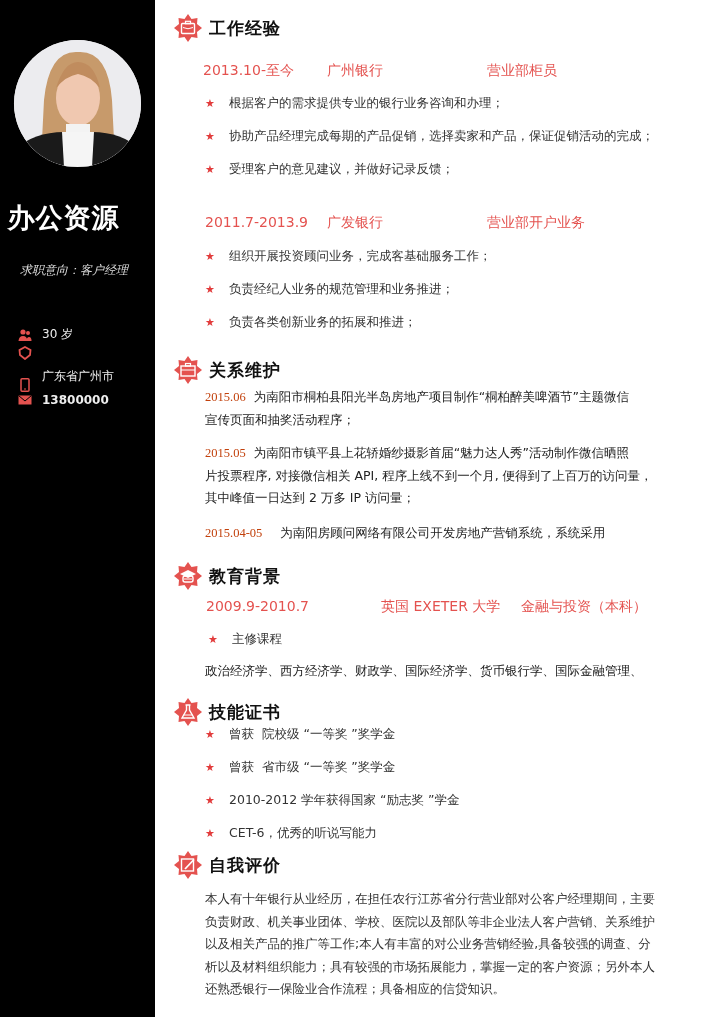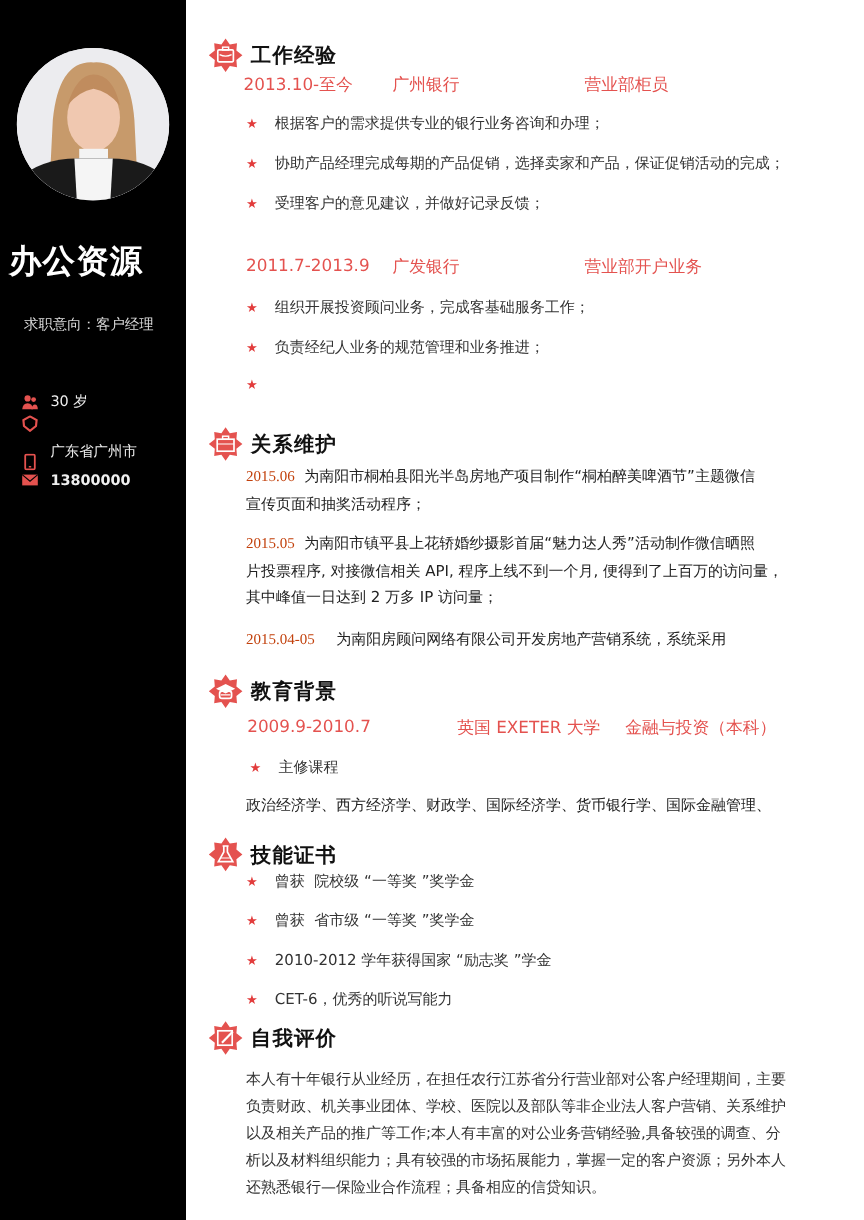--- a/index.html
+++ b/index.html
@@ -4,21 +4,21 @@
   <style>
     * { margin: 0; padding: 0; box-sizing: border-box; }
     html, body { width: 720px; height: 1017px; background: #fff; overflow: hidden; }
     body { font-family: "DejaVu Sans", "Liberation Sans", sans-serif; color: #222; position: relative; }
 
     .sidebar { position: absolute; left: 0; top: 0; width: 155px; height: 1017px; background: #000; color: #fff; }
     .avatar { position: absolute; left: 14px; top: 40px; width: 127px; height: 127px; border-radius: 50%; overflow: hidden; background: #e9e9ec; }
     .avatar svg { width: 100%; height: 100%; display: block; }
     .name { position: absolute; left: 0; width: 127px; top: 200px; text-align: center; font-size: 27px; font-weight: bold; letter-spacing: 1px; }
     .intent { position: absolute; left: 20px; top: 262px; font-size: 12px; color: #ddd; }
-    .intent span { display: inline; }
+    .intent span { display: inline; font-style: italic; }
     .info-row { position: absolute; left: 18px; display: flex; align-items: center; font-size: 12px; color: #eee; }
     .info-row .ic { width: 14px; height: 14px; margin-right: 10px; display: inline-block; }
     .info-row .ic svg { width: 14px; height: 14px; display: block; }
 
     .main { position: absolute; left: 155px; top: 0; width: 565px; height: 1017px; }
     .section-head { position: absolute; left: 18px; display: flex; align-items: center; }
     .badge { width: 30px; height: 30px; position: relative; margin-right: 6px; }
     .badge svg { width: 30px; height: 30px; display: block; }
     .section-title { font-size: 17px; font-weight: bold; color: #111; letter-spacing: 1px; }
     .meta-row { position: absolute; font-size: 14px; color: #e4524f; white-space: nowrap; }
@@ -80,21 +80,21 @@
           <rect x="0.5" y="2.5" width="13" height="9" fill="#e4524f"></rect>
           <path d="M0.5 2.5 L7 8 L13.5 2.5" fill="none" stroke="#000" stroke-width="1"></path>
         </svg>
     </span>
     <span>13800000</span>
   </div>
 </div>
 
 <div class="main">
 
-  <div class="section-head" style="top:31px;justify-content:space-between;">
+  <div class="section-head" style="top:13px;justify-content:space-between;">
     <span class="badge">
       <svg viewBox="0 0 30 30">
           <polygon points="15,1 18.5,6 24.5,5 24,11 29,15 24,19 24.5,25 18.5,24 15,29 11.5,24 5.5,25 6,19 1,15 6,11 5.5,5 11.5,6" fill="#e4524f"></polygon>
           <rect x="8.5" y="10.5" width="13" height="10" rx="1" fill="none" stroke="#fff" stroke-width="1.4"></rect>
           <rect x="12.5" y="8.3" width="5" height="2.4" fill="none" stroke="#fff" stroke-width="1.2"></rect>
           <path d="M10 14.5 Q15 17 20 14.5" fill="none" stroke="#fff" stroke-width="1"></path>
         </svg>
     </span>
     <span class="section-title">工作经验</span>
   </div>
@@ -123,20 +123,21 @@
   <div class="bullet" style="top:248px;">
       <span class="star">★</span>
       <span>组织开展投资顾问业务，完成客基础服务工作；</span>
     </div>
   <div class="bullet" style="top:281px;">
       <span class="star">★</span>
       <span>负责经纪人业务的规范管理和业务推进；</span>
     </div>
   <div class="bullet" style="top:314px;">
       <span class="star">★</span>
+      <span>负责各类创新业务的拓展和推进；</span>
     </div>
 
   <div class="section-head" style="top:355px;">
     <span class="badge">
       <svg viewBox="0 0 30 30">
           <polygon points="15,1 18.5,6 24.5,5 24,11 29,15 24,19 24.5,25 18.5,24 15,29 11.5,24 5.5,25 6,19 1,15 6,11 5.5,5 11.5,6" fill="#e4524f"></polygon>
           <rect x="8" y="11" width="14" height="10" fill="none" stroke="#fff" stroke-width="1.4"></rect>
           <rect x="12.5" y="8.5" width="5" height="2.5" fill="none" stroke="#fff" stroke-width="1.2"></rect>
           <line x1="8" y1="15" x2="22" y2="15" stroke="#fff" stroke-width="1"></line>
         </svg>

